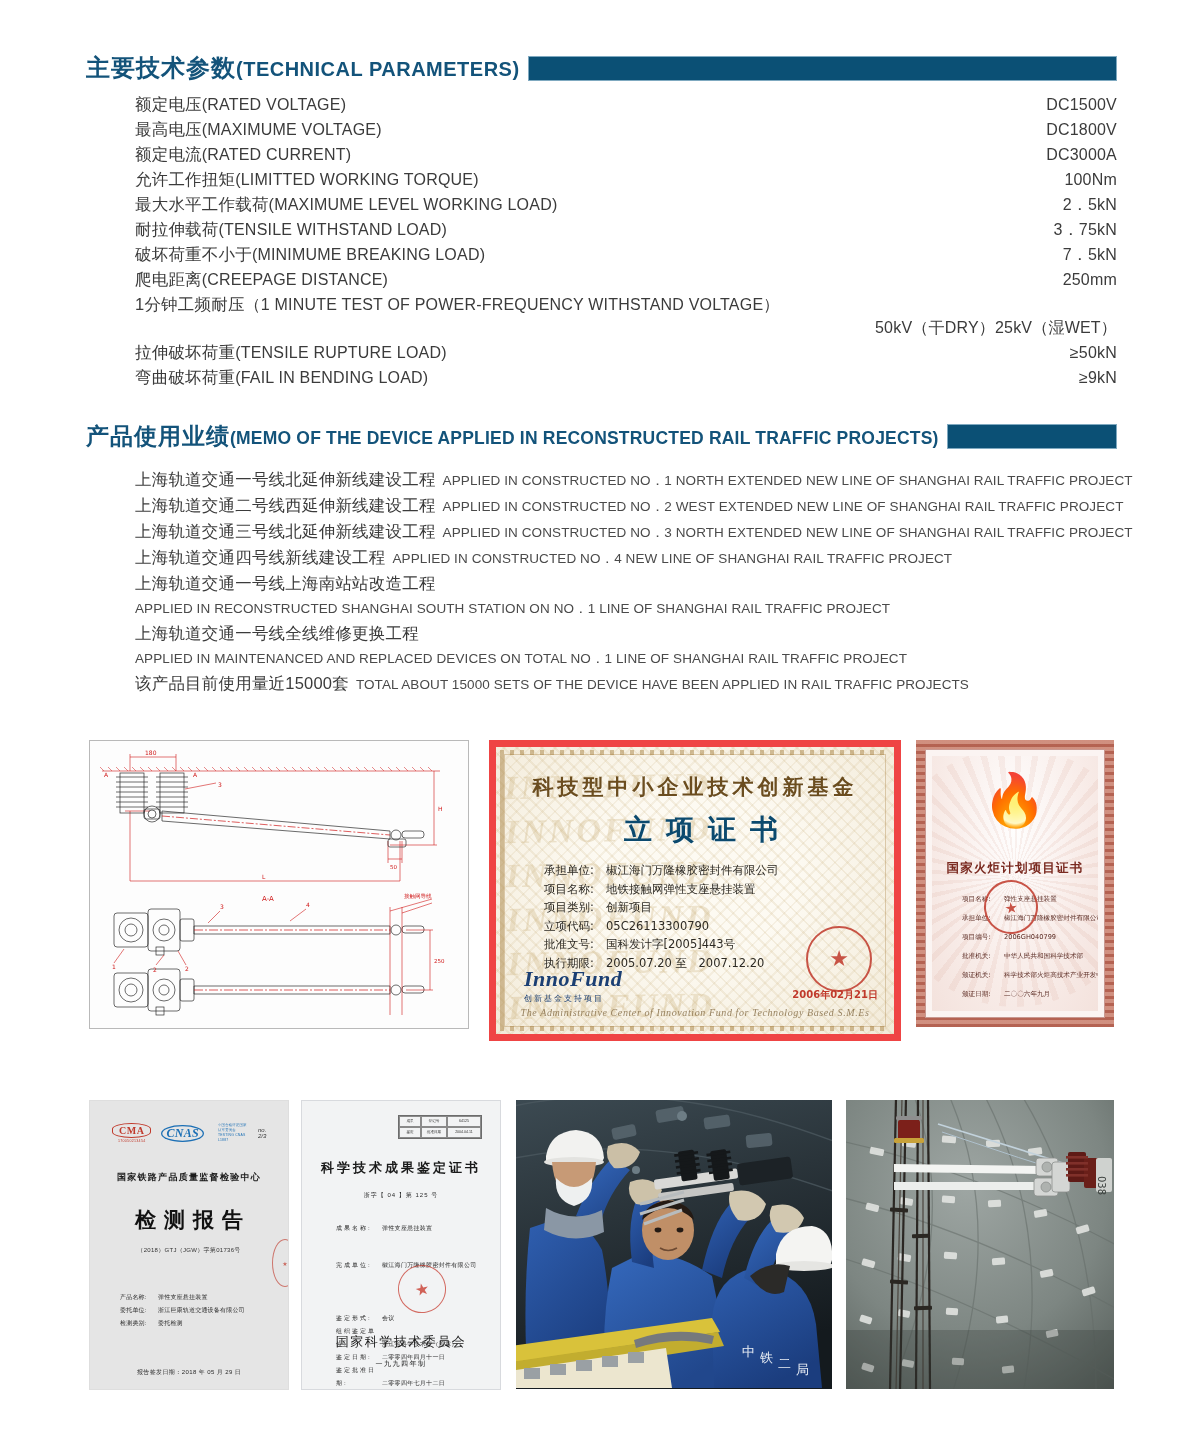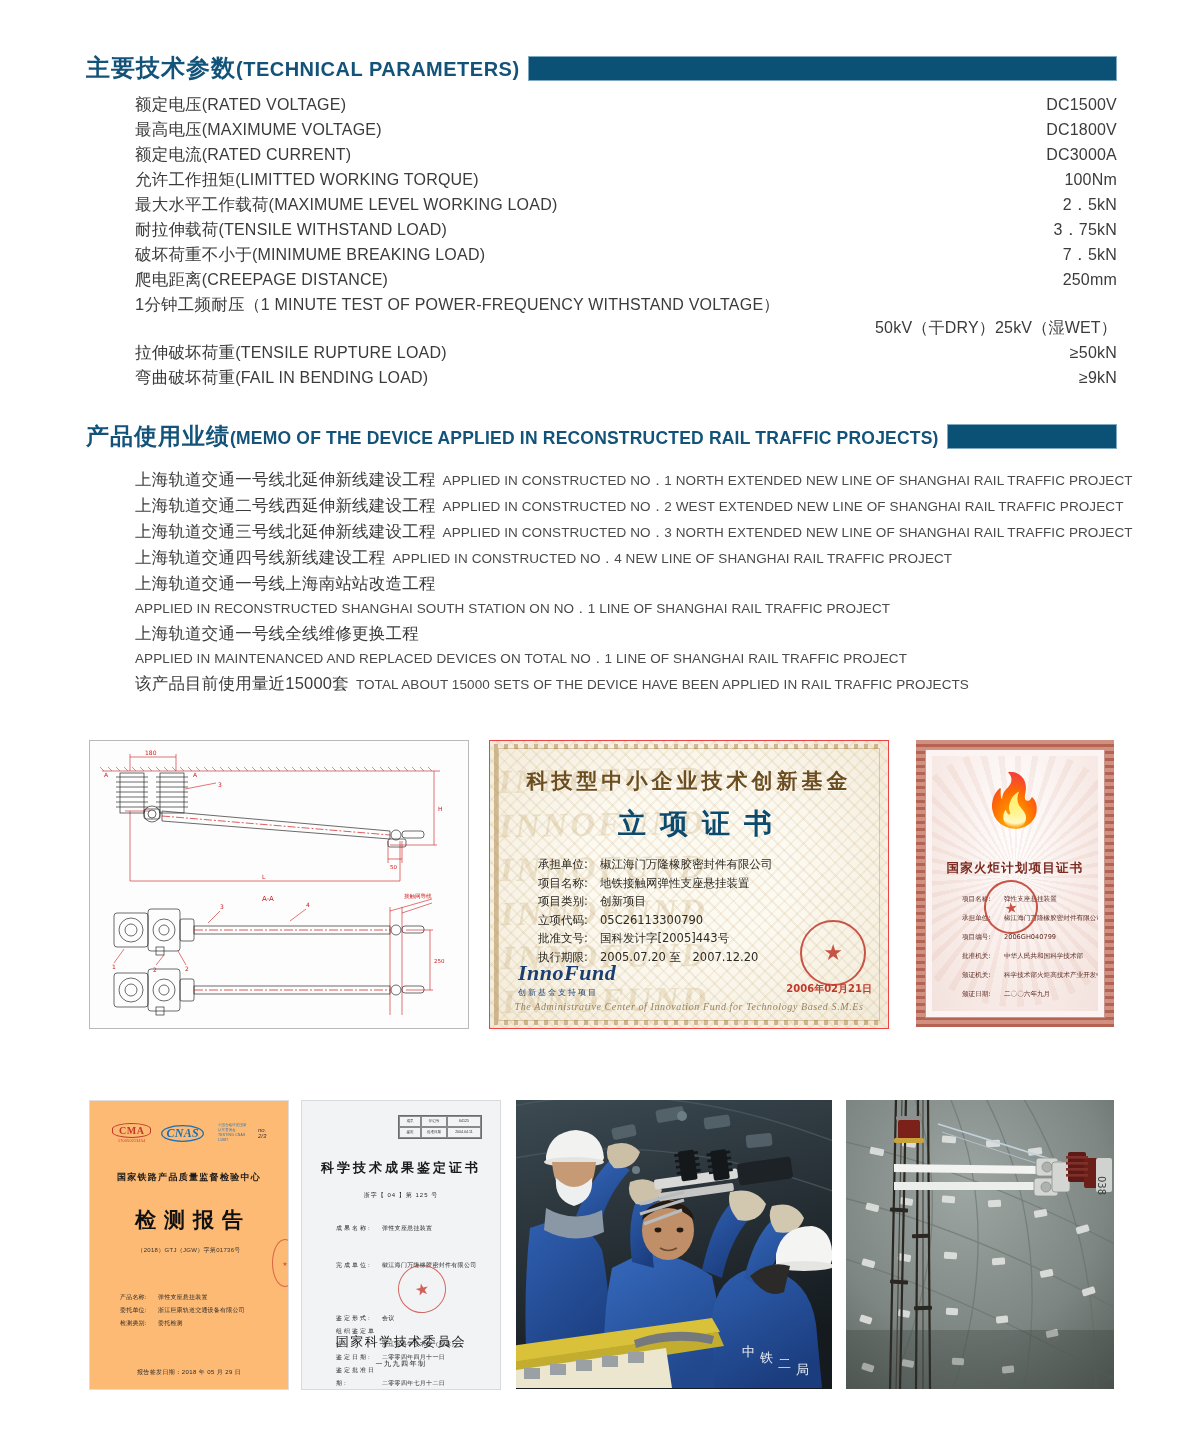--- a/index.html
+++ b/index.html
@@ -128,21 +128,21 @@
     left: 89px; top: 740px; width: 378px; height: 287px;
     border: 1px solid #b9b9b9;
     background: #fdfdfd;
   }
   #fig-drawing svg { display: block; }
 
   
   #fig-cert-innofund {
     left: 489px; top: 740px; width: 398px; height: 287px;
     background: #f4efe2;
-    border: 1px solid #ef4444;
+    border: 7px solid #ef4444;
   }
   .cert-guilloche {
     position: absolute; inset: 0;
     background:
       repeating-linear-gradient(45deg, rgba(196,168,112,0.16) 0 2px, transparent 2px 9px),
       repeating-linear-gradient(-45deg, rgba(196,168,112,0.13) 0 2px, transparent 2px 9px),
       radial-gradient(ellipse at 50% 45%, #fdfaf2 35%, #f2ead8 100%);
   }
   .cert-border-orn {
     position: absolute; left: 8px; top: 7px; right: 8px; bottom: 7px;
@@ -289,21 +289,21 @@
     font-size: 6.6px; color: #5a2a22; line-height: 19px;
     white-space: nowrap;
     font-family: "DejaVu Sans", sans-serif;
     margin-left: 20px;
   }
   .torch-field .k { display: inline-block; width: 42px; }
 
   
   #fig-test-report {
     left: 89px; top: 1100px; width: 198px; height: 288px;
-    background: #fdba74;
+    background: #e5e5e5;
     border: 1px solid #dedede;
   }
   .doc-page { position: absolute; inset: 0; padding: 14px 16px; box-sizing: border-box; }
   .logos-row { display: flex; align-items: center; gap: 10px; margin: 8px 0 0 6px; }
   .logo-cma {
     border: 1.6px solid #c0392b; color: #c0392b;
     border-radius: 50% / 40%;
     font-size: 10px; font-weight: bold; font-family: "Liberation Serif", serif;
     padding: 1px 6px; letter-spacing: .5px;
   }

